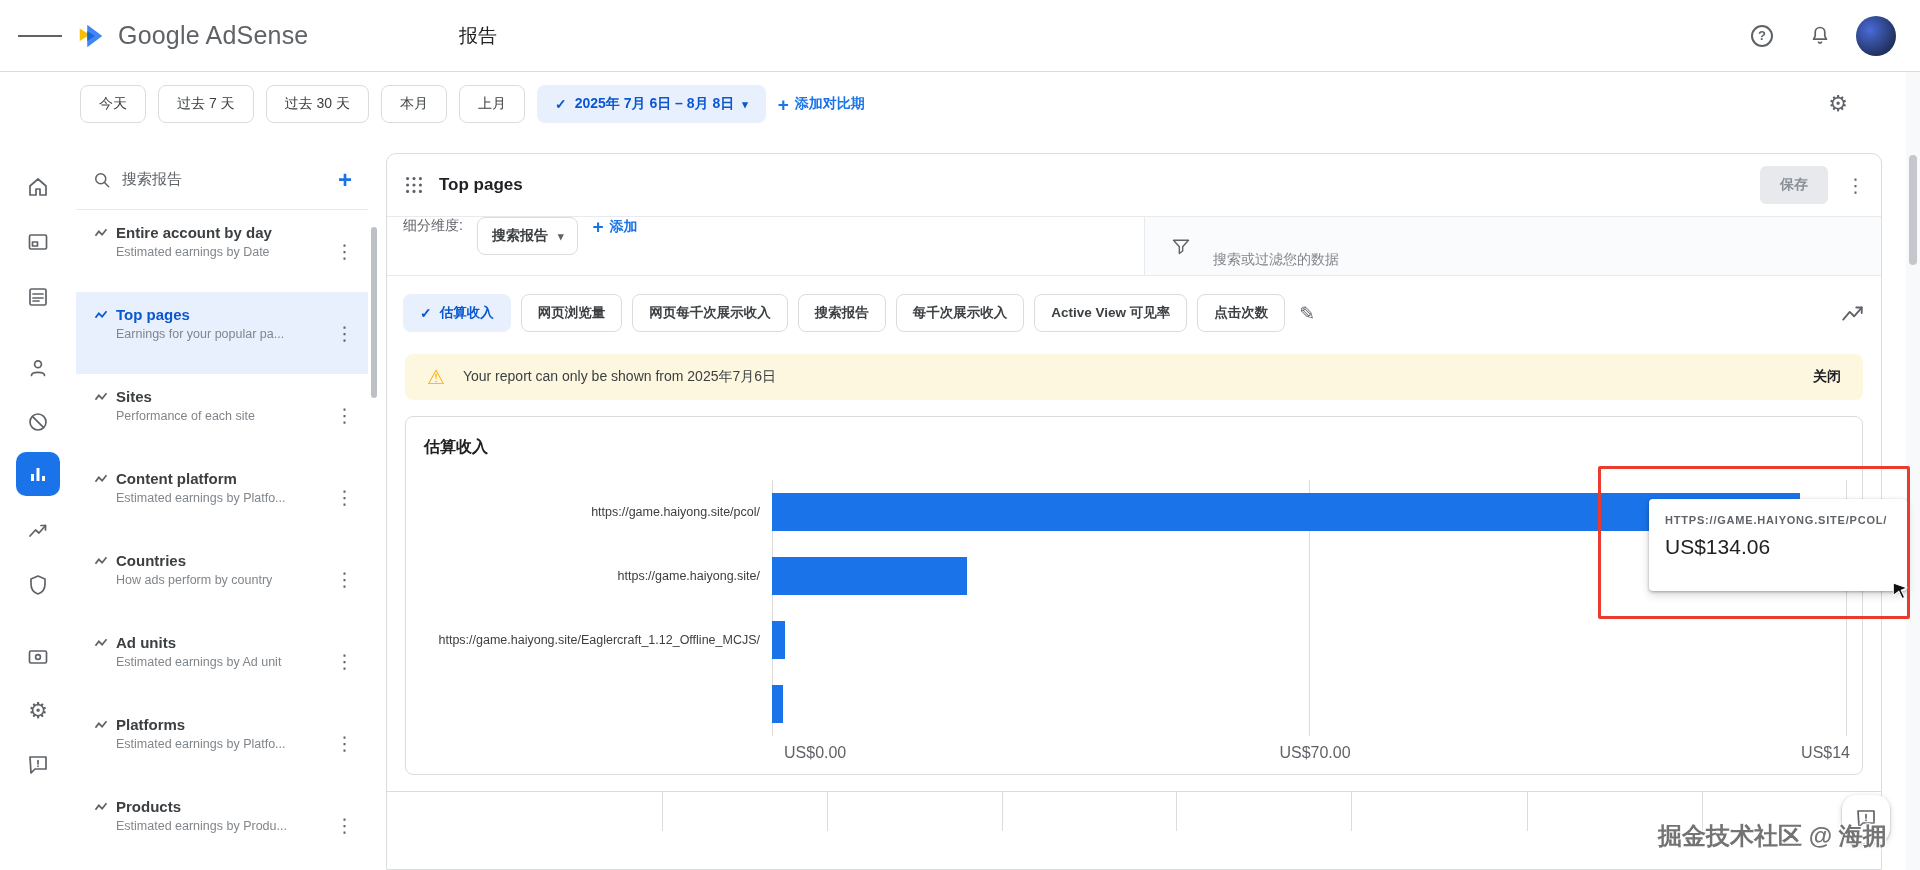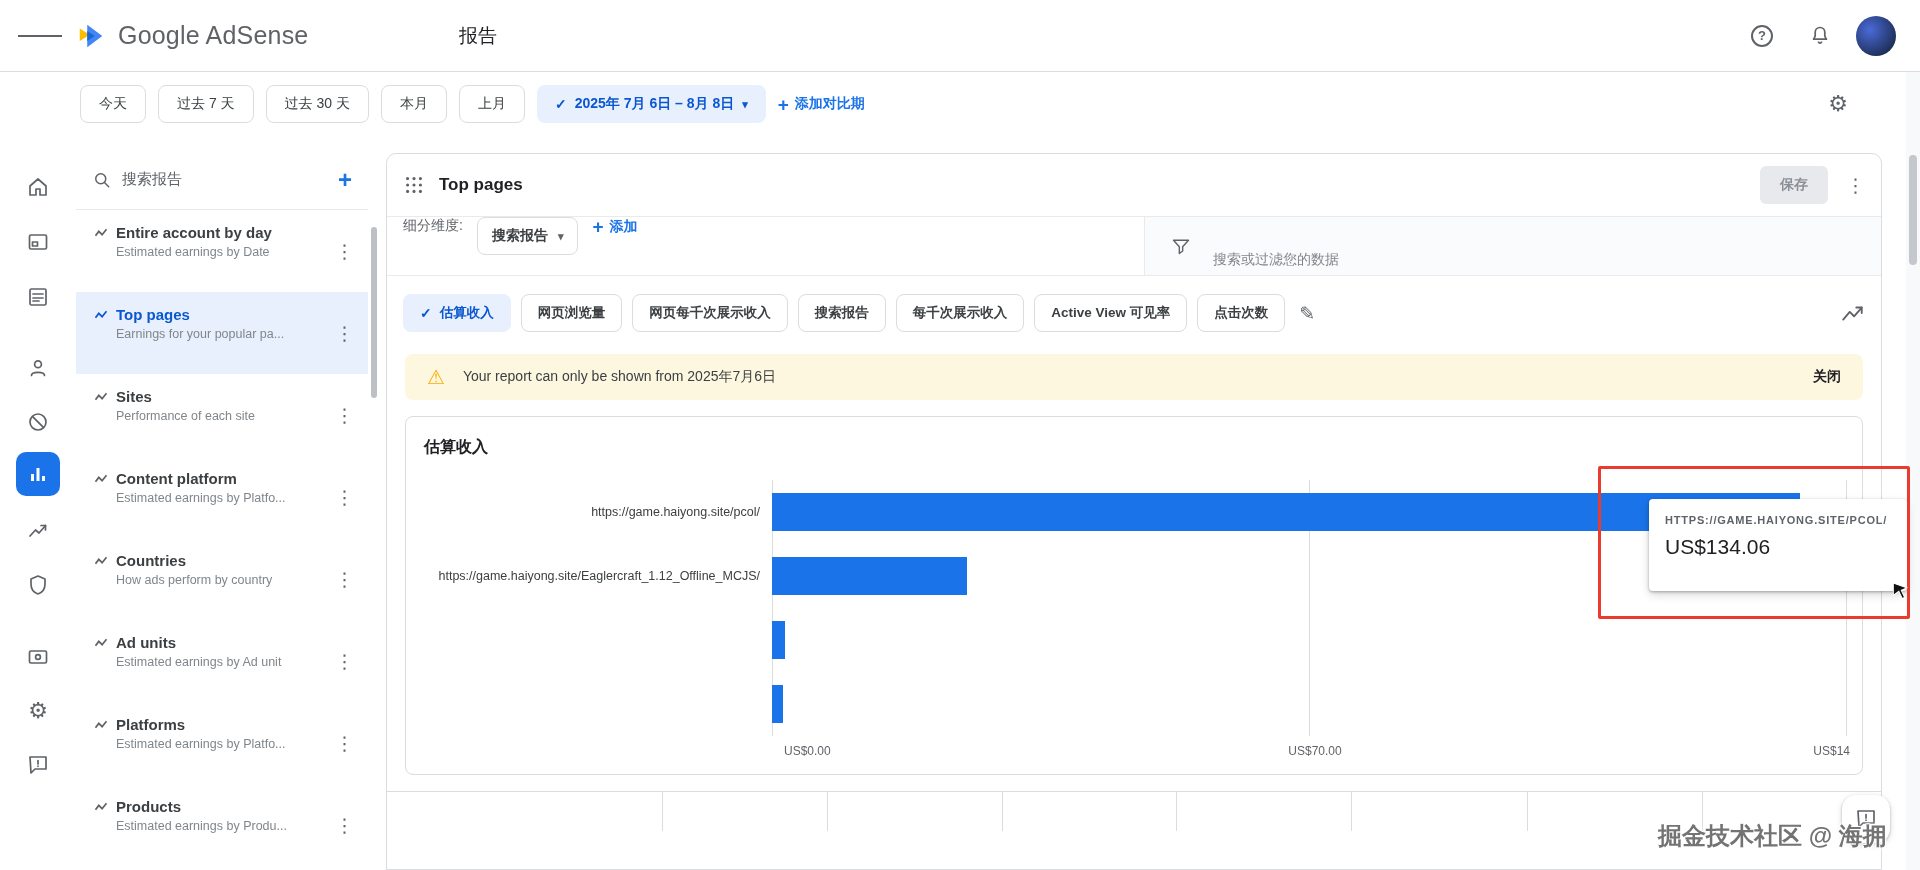--- a/index.html
+++ b/index.html
@@ -93,21 +93,21 @@
   .chart-body { display:flex; }
   .labels { width:350px; flex:0 0 auto; }
   .cat-label { height:64px; display:flex; align-items:center; justify-content:flex-end; padding-right:12px;
                font-size:12.5px; color:#3c4043; text-align:right; }
   .plot { flex:1; position:relative; }
   .gridline { position:absolute; top:0; bottom:0; width:1px; background:#dadce0; }
   .bar-row { height:64px; display:flex; align-items:center; position:relative; }
   .bar-fill { height:38px; background:var(--bar-light,#1a73e8); }
   .bar-row:first-child .bar-fill { background:var(--bar-dark,#185abc); }
   .ticks { position:relative; height:32px; margin-left:362px; margin-right:0; }
-  .tick { position:absolute; top:8px; font-size:12px; color:#5f6368; white-space:nowrap; }
+  .tick { position:absolute; top:8px; font-size:16px; color:#5f6368; white-space:nowrap; }
   .t0 { left:0; }
   .t1 { left:50%; transform:translateX(-50%); }
   .t2 { right:-4px; }
 
   
   .tstrip { display:flex; border-top:1px solid #dadce0; margin-top:16px; height:40px; }
   .tstrip .cell { border-right:1px solid #dadce0; height:100%; }
   .tstrip .cell:last-child { border-right:none; flex:1; }
 
   
@@ -427,20 +427,21 @@
       <span class="warn-tri">⚠</span>
       <span class="warn-text">Your report can only be shown from 2025年7月6日</span>
       <span class="warn-close">关闭</span>
     </div>
 
     <div class="chart-card">
       <div class="chart-title">估算收入</div>
       <div class="chart-body">
         <div class="labels">
           <div class="cat-label">https://game.haiyong.site/pcol/</div>
+          <div class="cat-label">https://game.haiyong.site/</div>
           <div class="cat-label">https://game.haiyong.site/Eaglercraft_1.12_Offline_MCJS/</div>
         </div>
         <div class="plot">
           <div class="gridline" style="left:0"></div>
           <div class="gridline" style="left:50%"></div>
           <div class="gridline" style="left:100%"></div>
           <div class="bar-row">
               <div class="bar-fill" style="width: 95.76%;"></div>
             </div>
           <div class="bar-row">

